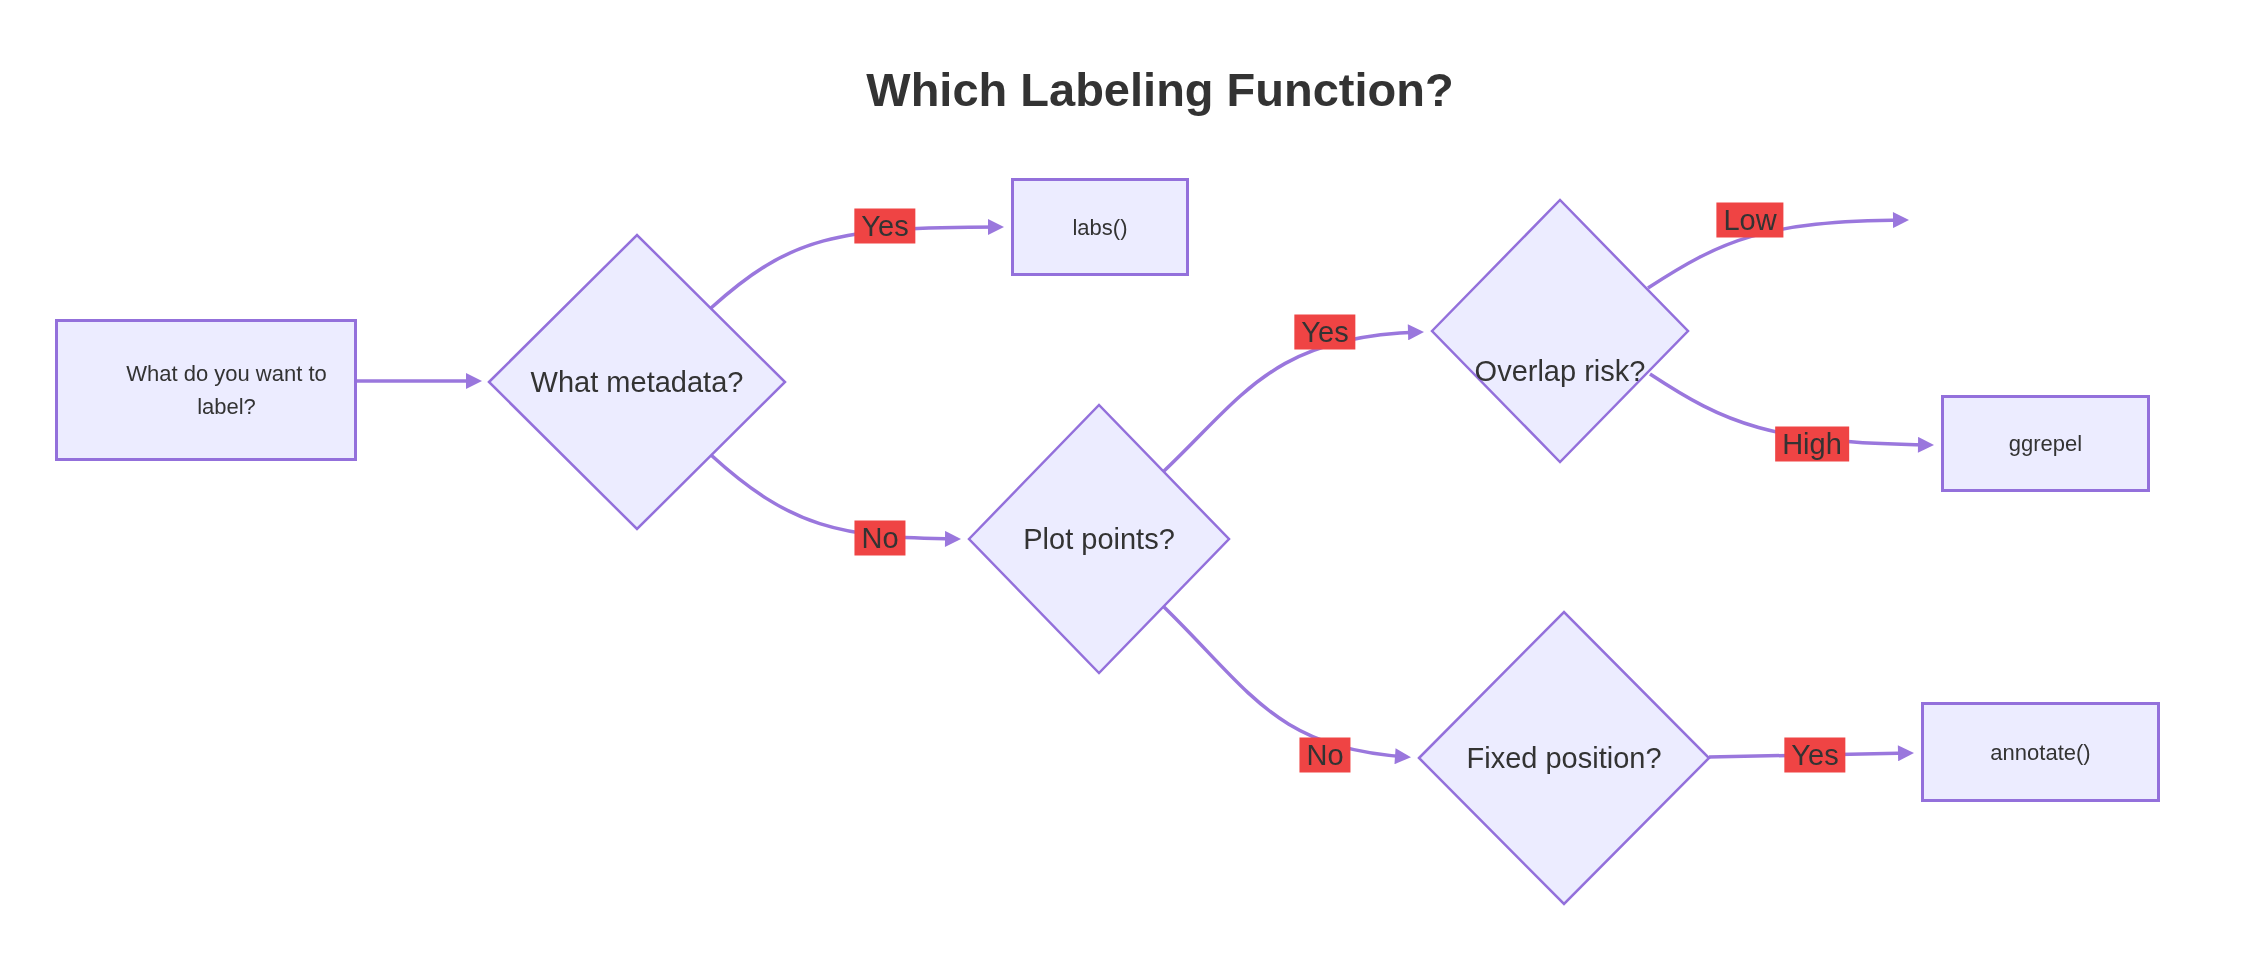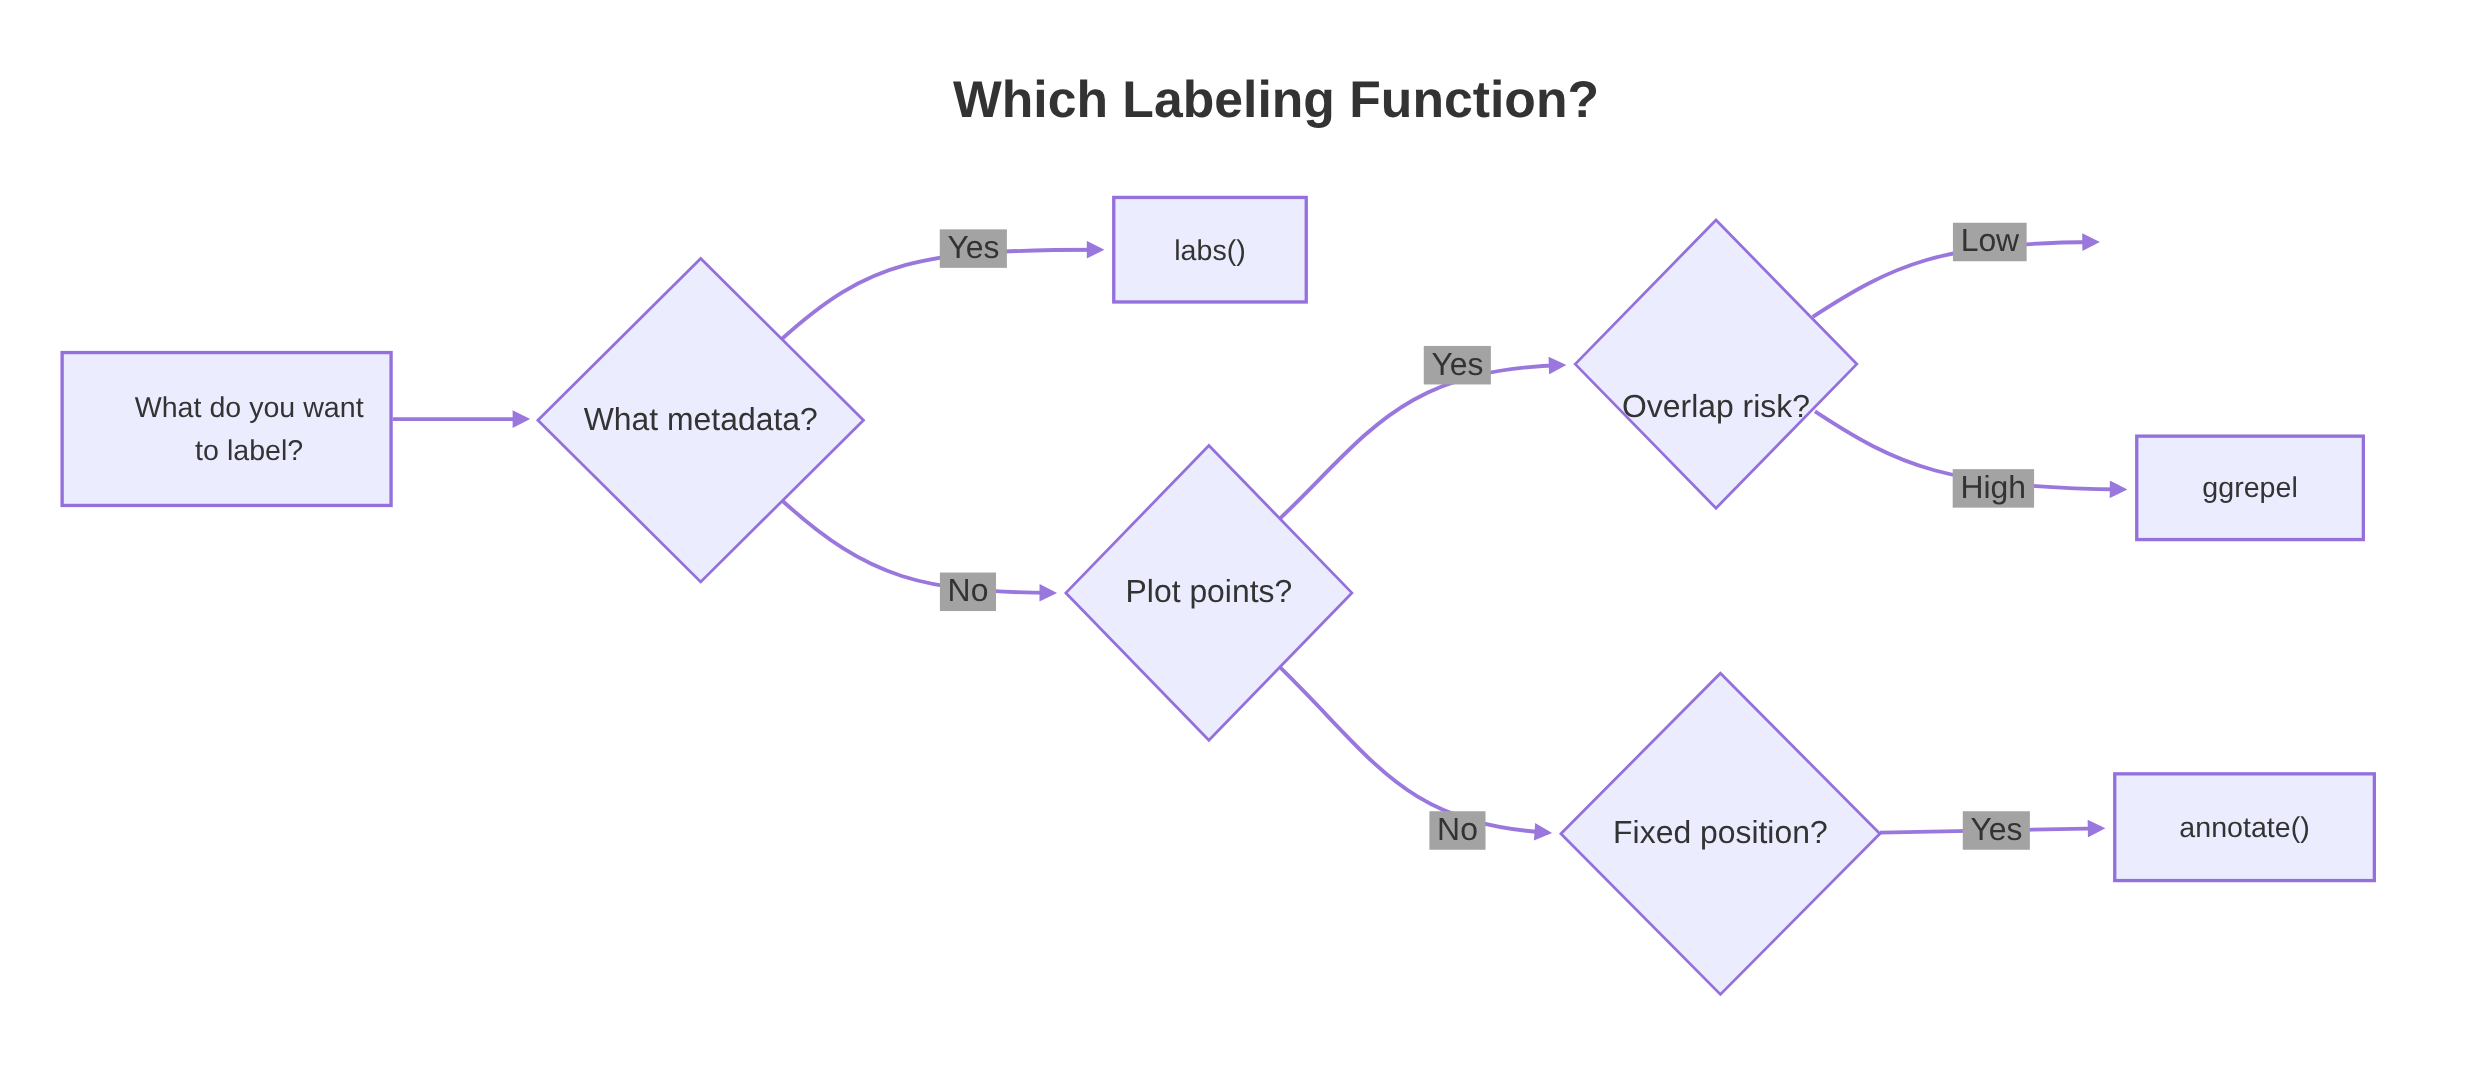--- a/index.html
+++ b/index.html
@@ -44,37 +44,37 @@
   .node-rect {
     position: absolute;
     box-sizing: border-box;
     background: #ECECFF;
     border: 3px solid #9370DB;
     display: flex;
     align-items: center;
     justify-content: center;
     text-align: center;
     color: #333333;
-    font-size: 26px;
+    font-size: 22px;
     line-height: 1.5;
   }
   .node-rect .lbl { display: block; }
   #node-start .lbl { max-width: 225px; }
   .diamond-label {
     position: absolute;
     transform: translate(-50%, -50%);
     color: #333333;
     font-size: 29px;
     white-space: nowrap;
     text-align: center;
   }
   .edge-label {
     position: absolute;
     transform: translate(-50%, -50%);
-    background: #a3a3a3;
+    background: #ef4444;
     color: #333333;
     font-size: 29px;
     padding: 1px 7px;
     white-space: nowrap;
   }
 </style>
 </head>
 <body>
 
 <div id="canvas">
@@ -121,18 +121,18 @@
   </div>
 
   <div class="diamond-label" style="left:637px; top:382px;">What metadata?</div>
   <div class="diamond-label" style="left:1099px; top:539px;">Plot points?</div>
   <div class="diamond-label" style="left:1560px; top:331px;margin-top:40px;">Overlap risk?</div>
   <div class="diamond-label" style="left:1564px; top:758px;">Fixed position?</div>
 
   <span class="edge-label" style="left:885px;  top:226px;">Yes</span>
   <span class="edge-label" style="left:880px;  top:538px;">No</span>
   <span class="edge-label" style="left:1325px; top:332px;">Yes</span>
-  <span class="edge-label" style="left:1809px; top:220px;">Low</span>
+  <span class="edge-label" style="left:1750px; top:220px;">Low</span>
   <span class="edge-label" style="left:1812px; top:444px;">High</span>
   <span class="edge-label" style="left:1325px; top:755px;">No</span>
   <span class="edge-label" style="left:1815px; top:755px;">Yes</span>
 
 </div>
 
 </body></html>

